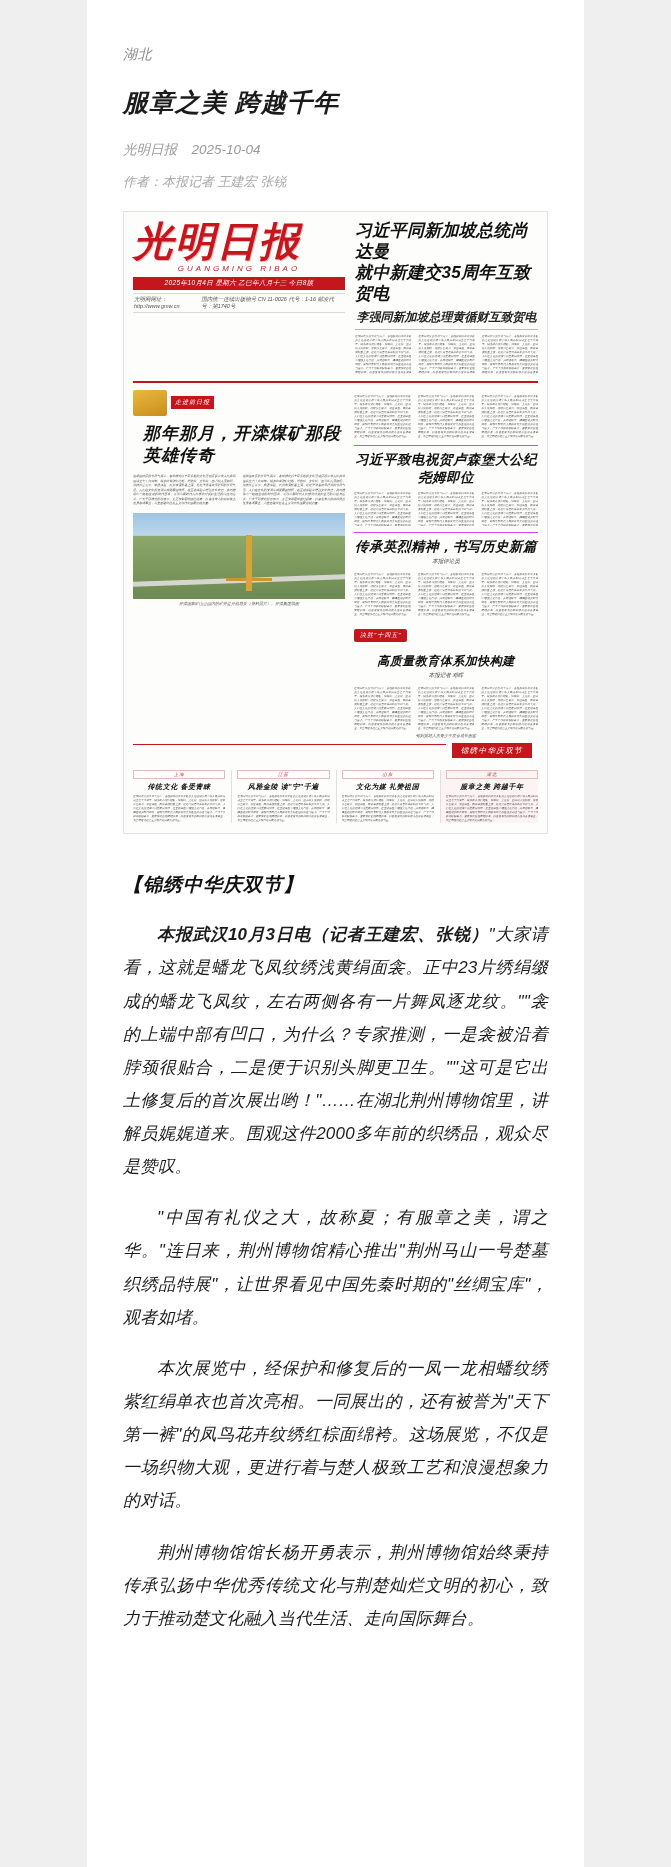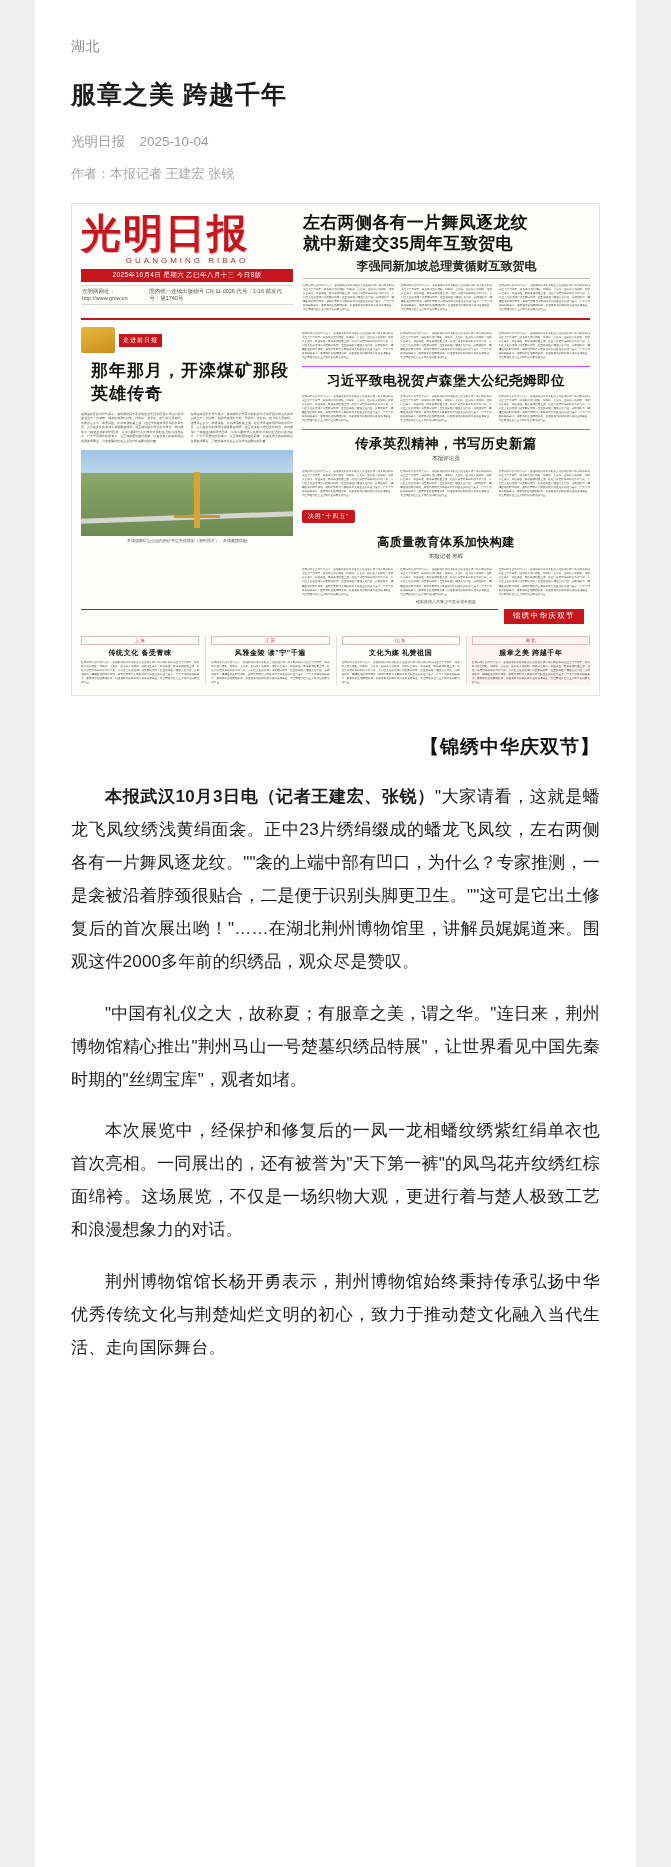--- a/index.html
+++ b/index.html
@@ -8,25 +8,26 @@
     background: #efeff0;
     font-family: "Liberation Sans", "DejaVu Sans", sans-serif;
   }
   body {
     width: 671px;
     min-height: 1867px;
     display: flex;
     justify-content: center;
   }
   .page {
-    width: 601px;
+    width: 497px;
     background: #ffffff;
     min-height: 1867px;
     box-sizing: border-box;
-    padding: 4px 0 24px 0;
+    padding: 12px 0 24px 0;
+    font-style: italic;
   }
   .content {
     padding: 34px 36px 0 36px;
   }
   .kicker {
     font-size: 14px;
     color: #8a8a8e;
     letter-spacing: 0.5px;
     margin-bottom: 22px;
   }
@@ -272,21 +273,21 @@
     border: 1px solid #e3bcbe;
     padding: 1px 0;
     margin-bottom: 3px;
     letter-spacing: 1px;
   }
   .fcol.highlight { background: #fdf3f3; }
 
   
   .article { padding: 16px 36px 0 36px; }
   .art-title {
-    text-align: right;
+    text-align: left;
     font-size: 19px;
     font-weight: 700;
     color: #111;
     letter-spacing: 1px;
     margin: 8px 0 20px 0;
   }
   .art-p {
     font-size: 17px;
     line-height: 1.95;
     color: #1c1c1c;
@@ -319,21 +320,21 @@
           <div class="masthead-left">
             <div class="gm-title">光明日报</div>
             <div class="gm-pinyin">GUANGMING RIBAO</div>
             <div class="gm-datebar">2025年10月4日 星期六 乙巳年八月十三 今日8版</div>
             <div class="gm-urlbar">
               <span>光明网网址：http://www.gmw.cn</span>
               <span>国内统一连续出版物号 CN 11-0026  代号：1-16  邮发代号：第1740号</span>
             </div>
           </div>
           <div class="masthead-right">
-            <div class="lead-head" style="white-space:pre-line;">左右两侧各有一片舞凤逐龙纹
+            <div class="lead-head" style="white-space:pre-line;">习近平同新加坡总统尚达曼
 就中新建交35周年互致贺电</div>
             <div class="lead-sub">李强同新加坡总理黄循财互致贺电</div>
             <div class="cols-3">
               <div class="minicol">
                   <div class="tinytext" style="max-height:40px;">在举国欢庆的节日气氛中，各地群众以丰富多彩的文化活动庆祝中华人民共和国成立七十六周年。城乡街巷张灯结彩，博物馆、文化馆、图书馆人流如织，传统技艺展示、非遗体验、民俗表演轮番上演，处处洋溢着欢乐祥和的节日气息。人们在文化的浸润中感受家国情怀，在互动体验中增强文化自信，共同描绘出一幅幅生动的时代画卷，展现出新时代人民群众对美好生活的向往与追求。广大干部群众纷纷表示，要更加紧密地团结起来，以奋发有为的精神状态投身各项事业，为全面建设社会主义现代化国家贡献力量。</div>
                 </div>
               <div class="minicol">
                   <div class="tinytext" style="max-height:40px;">在举国欢庆的节日气氛中，各地群众以丰富多彩的文化活动庆祝中华人民共和国成立七十六周年。城乡街巷张灯结彩，博物馆、文化馆、图书馆人流如织，传统技艺展示、非遗体验、民俗表演轮番上演，处处洋溢着欢乐祥和的节日气息。人们在文化的浸润中感受家国情怀，在互动体验中增强文化自信，共同描绘出一幅幅生动的时代画卷，展现出新时代人民群众对美好生活的向往与追求。广大干部群众纷纷表示，要更加紧密地团结起来，以奋发有为的精神状态投身各项事业，为全面建设社会主义现代化国家贡献力量。</div>
                 </div>
               <div class="minicol">

